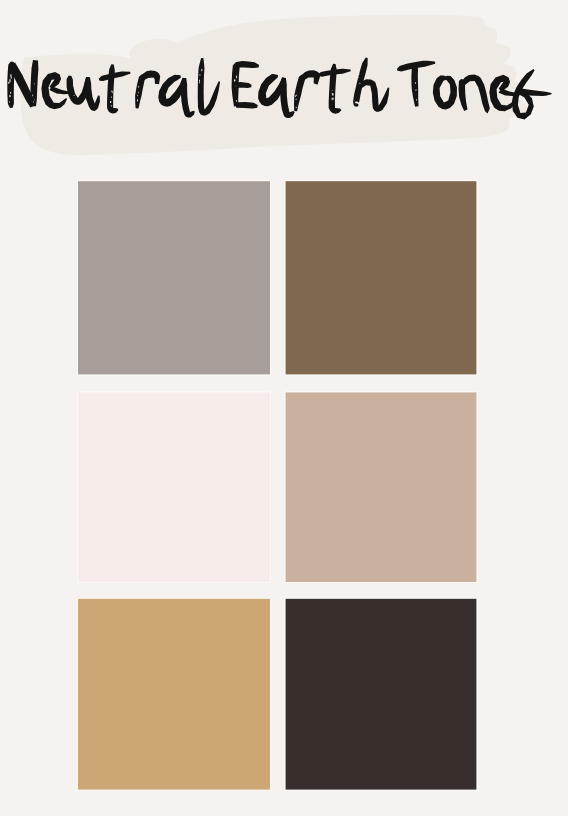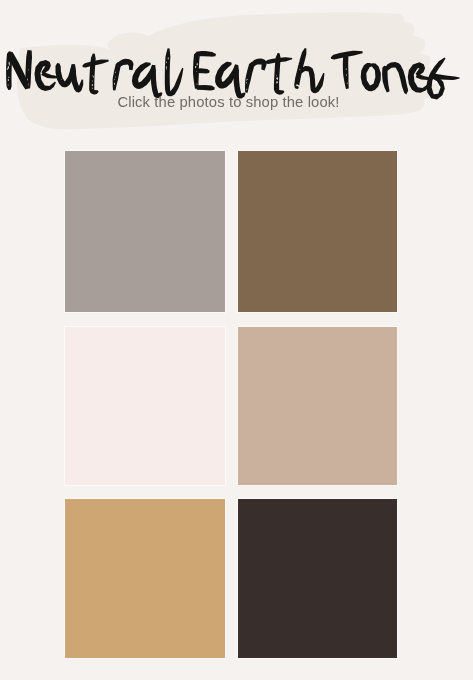--- a/index.html
+++ b/index.html
@@ -174,21 +174,20 @@
 <path d="M417.9 76.5L423.4 72.2L425.1 68.3L423.7 64.3L419.4 62.2L412.9 64.6L408.8 70.2L407.8 77.0L408.9 83.9L411.9 89.8L415.8 92.3L420.6 92.8L426.1 90.2L429.3 84.9L429.3 84.7L428.3 84.1L422.5 88.0L417.8 87.3L414.4 81.4L413.8 74.4L417.4 68.5L419.6 68.1L415.7 73.8L415.7 73.9Z"></path>
 <path d="M415.6 77.3L421.2 79.6L427.6 80.0L430.8 79.7L430.8 77.5L424.6 76.2L418.4 73.9L417.6 73.5Z"></path>
 </g>
 <g>
             <title>s</title>
 <path d="M444.5 57.5L438.8 61.3L434.3 66.7L430.5 72.4L427.7 78.8L426.5 85.5L427.4 92.4L431.2 98.2L437.1 99.5L442.4 95.3L444.8 88.7L443.3 81.9L438.5 77.0L432.0 74.3L431.8 74.3L430.9 77.8L437.0 81.3L440.6 87.2L438.3 93.8L433.7 94.2L431.6 87.6L432.3 80.8L435.0 74.4L438.8 68.6L442.8 63.1L445.5 58.5Z"></path>
 <path d="M430.5 77.5L437.2 79.1L439.3 79.5L446.0 79.8L452.4 79.9L454.8 79.8L459.6 78.6L459.6 77.4L454.8 76.4L447.9 75.7L441.3 74.7L434.8 73.8L431.5 73.3Z"></path>
 </g>
       </g>
     </svg>
-    <div class="subtitle" style="color: rgb(114, 107, 104);">Click the photos to shop the look!</div>
   </div>
 
   <div class="grid">
     <div class="sw sw-0" style="background: rgb(167, 158, 153);"></div>
     <div class="sw sw-1" style="background: rgb(128, 104, 79);"></div>
     <div class="sw sw-2" style="background: rgb(247, 236, 234);"></div>
     <div class="sw sw-3" style="background: rgb(201, 177, 157);"></div>
     <div class="sw sw-4" style="background: rgb(205, 166, 116);"></div>
     <div class="sw sw-5" style="background: rgb(56, 47, 44);"></div>
   </div>

